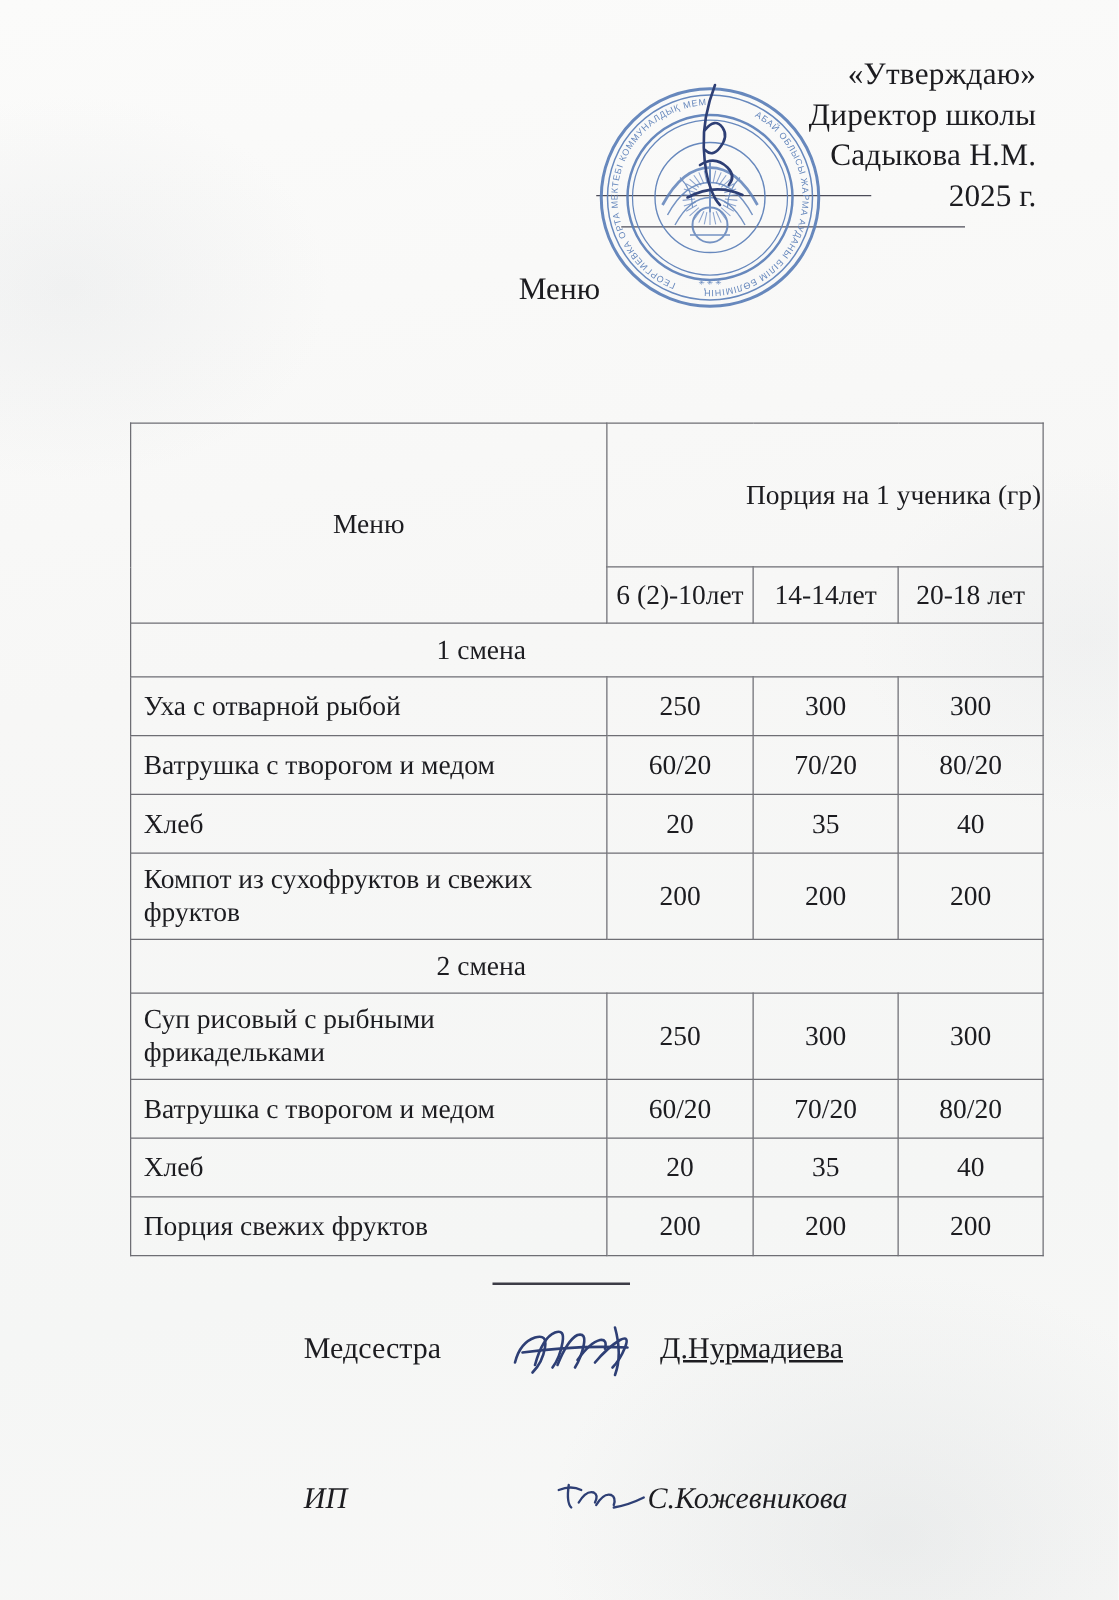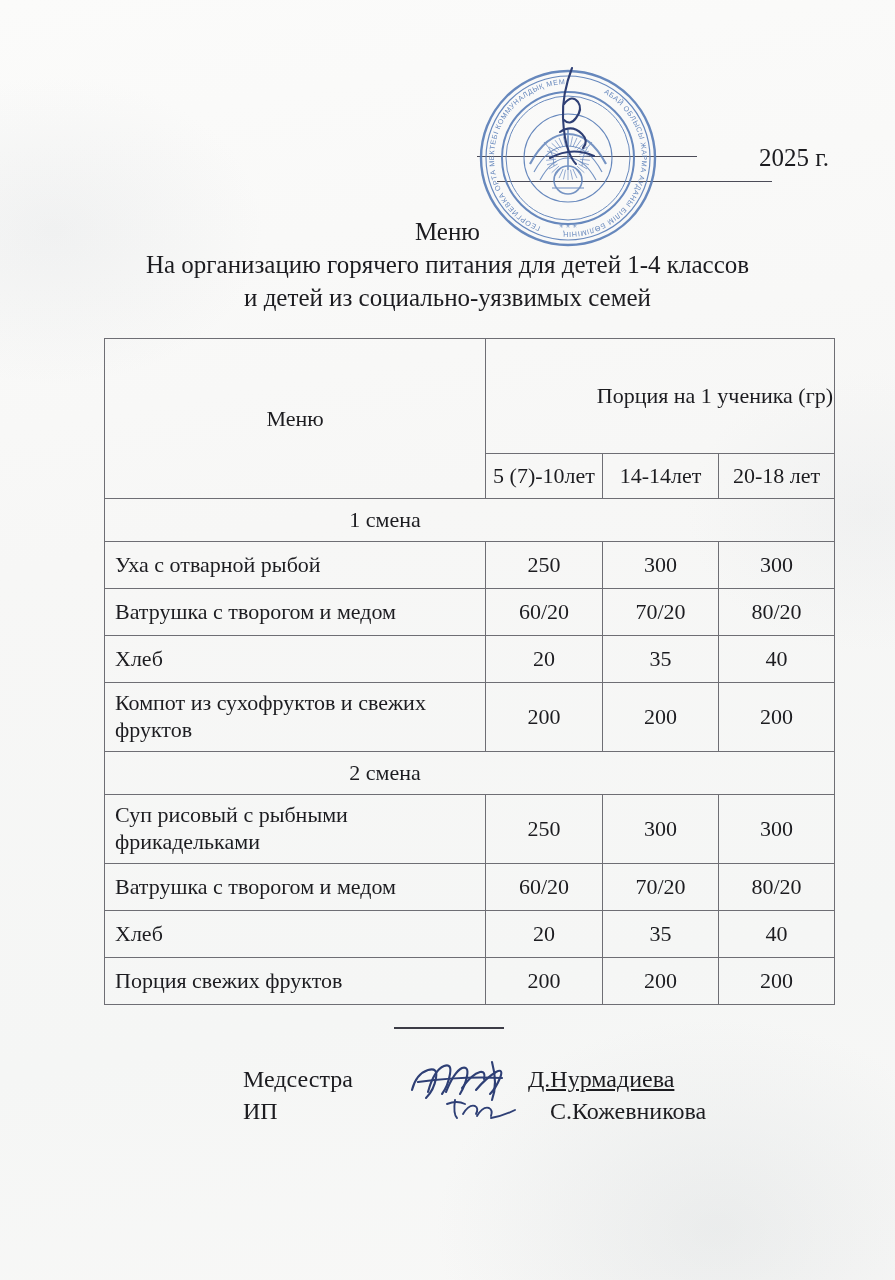--- a/index.html
+++ b/index.html
@@ -182,47 +182,52 @@
     border-bottom: 2px solid #3c3c46;
     margin-left: 2px;
     vertical-align: -3px;
   }
 
   .sigrow {
     position: absolute;
     height: 46px;
   }
   .sigrow.nurse { top: 1064px; left: 243px; width: 520px; }
-  .sigrow.ip    { top: 1096px; left: 243px; width: 520px; }
+  .sigrow.ip    { top: 1184px; left: 243px; width: 520px; font-style: italic; }
   .sigrow .role {
     position: absolute;
     left: 0;
     top: 2px;
     font-size: 24px;
   }
   .sigrow .person {
     position: absolute;
     top: 2px;
     font-size: 24px;
     white-space: nowrap;
   }
   .sigrow.nurse .person { left: 285px; text-decoration: underline; }
-  .sigrow.ip .person    { left: 275px; margin-left: 32px; }
+  .sigrow.ip .person    { left: 275px; }
   .sigrow .ink {
     position: absolute;
     pointer-events: none;
   }
   .sigrow.nurse .ink { left: 163px; top: -12px; width: 130px; height: 56px; }
   .sigrow.ip .ink    { left: 198px; top: -2px;  width: 80px;  height: 36px; }
 </style>
 </head>
 <body>
 
 <div class="page">
 
+  <div class="approval">
+    <div>«Утверждаю»</div>
+    <div>Директор школы</div>
+    <div>Садыкова Н.М.</div>
+  </div>
 
   <div class="dateline">
     <div class="rule-top"></div>
     <div class="rule-bot"></div>
     <span class="yeartext">2025 г.</span>
   </div>
 
   <svg class="stamp" viewBox="0 0 180 180">
     <defs>
       <path id="arcOuter" d="M 90,16 A 74,74 0 0 1 90,164 A 74,74 0 0 1 90,16"></path>
@@ -293,40 +298,36 @@
   <svg class="signature-top" viewBox="0 0 110 130">
     <g fill="none" stroke="#2e3f75" stroke-width="2.1" stroke-linecap="round">
       <path d="M52,6 q-10,26 -9,50 q1,22 6,34 q3,8 7,12"></path>
       <path d="M44,42 q8,-10 14,-2 q5,7 -2,16 q-6,8 -12,2"></path>
       <path d="M40,70 q12,-8 22,2 q7,7 1,14"></path>
       <path d="M30,96 q22,-12 44,-2"></path>
     </g>
   </svg>
 
   <div class="title-menu">Меню</div>
-  <div class="title-sub">
-    <div>На организацию горячего питания для детей 1-4 классов</div>
-    <div>и детей из социально-уязвимых семей</div>
-  </div>
 
   <div class="tbl-wrap">
     <table class="menu">
       <colgroup>
         <col class="c-name">
           <col class="c-a">
           <col class="c-b">
           <col class="c-c">
       </colgroup>
       <tbody>
         <tr>
           <td class="name-head" rowspan="2">Меню</td>
           <td class="portion-head" colspan="3">Порция на 1 ученика (гр)</td>
         </tr>
         <tr>
-          <td class="age-head">5 (7)-10лет</td>
+          <td class="age-head">6 (2)-10лет</td>
           <td class="age-head">14-14лет</td>
           <td class="age-head">20-18 лет</td>
         </tr>
 
         <tr>
           <td class="shift" colspan="4">1 смена</td>
         </tr>
         <tr>
           <td class="dish">Уха с отварной рыбой</td>
           <td class="val">250</td>

